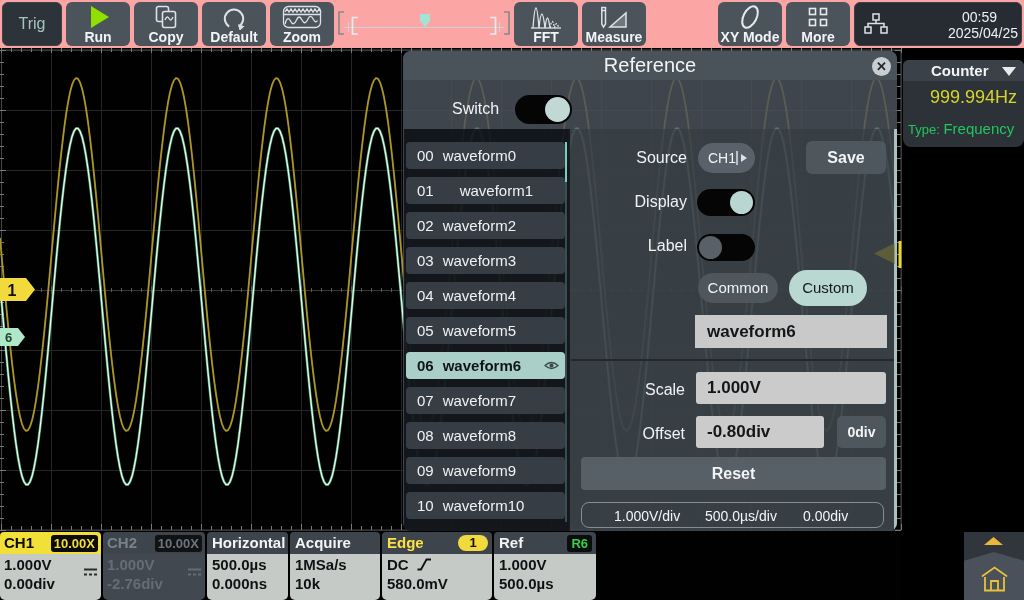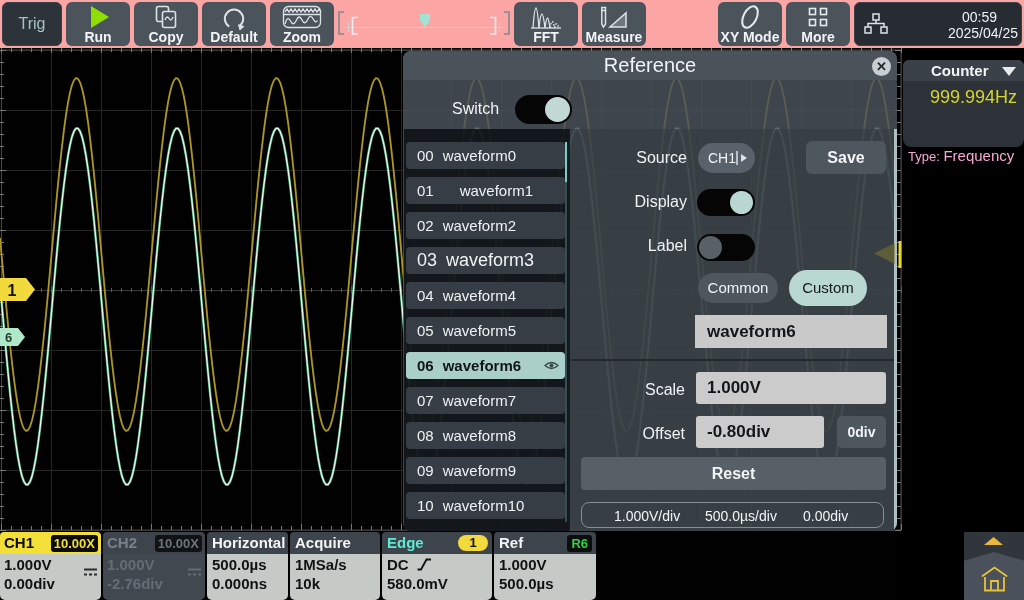--- a/index.html
+++ b/index.html
@@ -521,21 +521,21 @@
 <div style="position:absolute;left:165px;top:78px;width:2px;height:402px;background:rgba(16,18,21,0.85);"></div>
 <div style="position:absolute;left:167px;top:78px;width:324px;height:402px;background:rgba(52,59,66,0.64);"></div>
 <div style="position:absolute;right:0;top:78px;width:3px;height:402px;background:#aebfc2;"></div>
 <div style="position:absolute;left:49px;top:49px;color:#f2f4f6;font-size:16px;">Switch</div>
 <div style="position:absolute;left:112px;top:44px;width:57px;height:29px;border-radius:14.5px;background:#050505;">
       <div style="position:absolute;top:2px;right:2px;width:25px;height:25px;border-radius:50%;background:#c2d8d5;"></div>
     </div>
 <div style="position:absolute;left:3px;top:91px;width:159px;height:27px;background:#363d44;border-radius:4px;color:#f0f2f4;font-size:15px;line-height:27px;"><span style="margin-left:11px;">00</span><span style="margin-left:9px;">waveform0</span></div>
     <div style="position:absolute;left:3px;top:126px;width:159px;height:27px;background:#363d44;border-radius:4px;color:#f0f2f4;font-size:15px;line-height:27px;"><span style="margin-left:11px;">01</span><span style="margin-left:26px;text-align:right;">waveform1</span></div>
     <div style="position:absolute;left:3px;top:161px;width:159px;height:27px;background:#363d44;border-radius:4px;color:#f0f2f4;font-size:15px;line-height:27px;"><span style="margin-left:11px;">02</span><span style="margin-left:9px;">waveform2</span></div>
-    <div style="position:absolute;left:3px;top:196px;width:159px;height:27px;background:#363d44;border-radius:4px;color:#f0f2f4;font-size:18px;line-height:27px;"><span style="margin-left:11px;">03</span><span style="margin-left:9px;">waveform3</span></div>
+    <div style="position:absolute;left:3px;top:196px;width:159px;height:27px;background:#363d44;border-radius:4px;color:#f0f2f4;font-size:15px;line-height:27px;"><span style="margin-left:11px;">03</span><span style="margin-left:9px;">waveform3</span></div>
     <div style="position:absolute;left:3px;top:231px;width:159px;height:27px;background:#363d44;border-radius:4px;color:#f0f2f4;font-size:15px;line-height:27px;"><span style="margin-left:11px;">04</span><span style="margin-left:9px;">waveform4</span></div>
     <div style="position:absolute;left:3px;top:266px;width:159px;height:27px;background:#363d44;border-radius:4px;color:#f0f2f4;font-size:15px;line-height:27px;"><span style="margin-left:11px;">05</span><span style="margin-left:9px;">waveform5</span></div>
     <div style="position:absolute;left:3px;top:301px;width:159px;height:27px;background:#a9cfc8;border-radius:4px;color:#101418;font-weight:bold;font-size:15px;line-height:27px;"><span style="margin-left:11px;">06</span><span style="margin-left:9px;">waveform6</span>
 <svg style="position:absolute;right:6px;top:7px;" width="15" height="13" viewBox="0 0 15 13">
         <path d="M1 6.5 Q7.5 0.5 14 6.5 Q7.5 12.5 1 6.5 Z" fill="none" stroke="#3a4a48" stroke-width="1.3"></path>
         <circle cx="7.5" cy="6.5" r="2" fill="#3a4a48"></circle>
       </svg></div>
     <div style="position:absolute;left:3px;top:336px;width:159px;height:27px;background:#363d44;border-radius:4px;color:#f0f2f4;font-size:15px;line-height:27px;"><span style="margin-left:11px;">07</span><span style="margin-left:9px;">waveform7</span></div>
     <div style="position:absolute;left:3px;top:371px;width:159px;height:27px;background:#363d44;border-radius:4px;color:#f0f2f4;font-size:15px;line-height:27px;"><span style="margin-left:11px;">08</span><span style="margin-left:9px;">waveform8</span></div>
     <div style="position:absolute;left:3px;top:406px;width:159px;height:27px;background:#363d44;border-radius:4px;color:#f0f2f4;font-size:15px;line-height:27px;"><span style="margin-left:11px;">09</span><span style="margin-left:9px;">waveform9</span></div>
@@ -584,21 +584,21 @@
 <rect x="28.5" y="3" width="3" height="27" fill="#e8d52e"></rect>
 </svg>
 <div style="position:absolute;left:903px;top:60px;width:121px;height:87px;background:#2c3238;border-radius:6px 6px 8px 8px;">
 <div style="position:absolute;left:0;top:0;width:100%;height:21px;background:#3a4149;border-radius:6px 6px 0 0;">
 <span style="position:absolute;left:28px;top:0;line-height:21px;color:#f2f4f6;font-weight:bold;font-size:15px;">Counter</span>
 <svg style="position:absolute;right:8px;top:7px;" width="14" height="9" viewBox="0 0 14 9">
         <polygon points="0,0 14,0 7,9" fill="#e8ecef"></polygon>
       </svg>
 </div>
 <div style="position:absolute;right:7px;top:27px;color:#d6d62a;font-size:18px;">999.994Hz</div>
-<div style="position:absolute;left:5px;top:60px;color:#f9a8d4;font-size:13px;margin-top:27px;">Type: <span style="font-size:15px;">Frequency</span></div>
+<div style="position:absolute;left:5px;top:60px;color:#22c55e;font-size:13px;">Type: <span style="font-size:15px;">Frequency</span></div>
 </div>
 <div style="position:absolute;left:0;top:532px;width:101px;height:68px;">
 <div style="position:absolute;left:0;top:0;width:100%;height:22px;background:#f2df38;border-radius:4px 4px 0 0;">
 <span style="position:absolute;left:4px;line-height:22px;color:#0b0b0b;font-weight:bold;font-size:15px;">CH1</span>
 <span style="position:absolute;right:3px;top:2.5px;height:17px;background:#0b0b0b;color:#f2df38;font-weight:bold;font-size:13px;line-height:17px;padding:0 3px;border-radius:3px;">10.00X</span>
     </div>
 <div style="position:absolute;left:0;top:22px;width:100%;height:46px;background:#c6cac7;color:#0f1113;font-weight:bold;font-size:15px;border-radius:0 0 5px 5px;">
 <div style="margin:2px 0 0 4px;">1.000V</div>
       <div style="margin:2px 0 0 4px;">0.00div</div>
 <span style="position:absolute;right:4px;top:9px;"><svg width="13" height="9" viewBox="0 0 13 9">
@@ -638,21 +638,21 @@
 <div style="position:absolute;left:0;top:0;width:100%;height:22px;background:#3d444b;border-radius:4px 4px 0 0;">
 <span style="position:absolute;left:5px;line-height:22px;color:#f2f4f6;font-weight:bold;font-size:15px;">Acquire</span>
     </div>
 <div style="position:absolute;left:0;top:22px;width:100%;height:46px;background:#c6cac7;color:#0f1113;font-weight:bold;font-size:15px;border-radius:0 0 5px 5px;">
 <div style="margin:2px 0 0 5px;">1MSa/s</div>
       <div style="margin:2px 0 0 5px;">10k</div>
     </div>
   </div>
 <div style="position:absolute;left:382px;top:532px;width:110px;height:68px;">
 <div style="position:absolute;left:0;top:0;width:100%;height:22px;background:#3d444b;border-radius:4px 4px 0 0;">
-<span style="position:absolute;left:5px;line-height:22px;color:#5eead4;font-weight:bold;font-size:15px;">Edge</span>
+<span style="position:absolute;left:5px;line-height:22px;color:#fde047;font-weight:bold;font-size:15px;">Edge</span>
       <span style="position:absolute;right:4px;top:3px;width:30px;height:16px;background:#f2d93c;color:#111;border-radius:8px;font-size:13px;font-weight:bold;text-align:center;line-height:16px;">1</span>
     </div>
 <div style="position:absolute;left:0;top:22px;width:100%;height:46px;background:#c6cac7;color:#0f1113;font-weight:bold;font-size:15px;border-radius:0 0 5px 5px;">
 <div style="margin:2px 0 0 5px;">DC&nbsp; <svg width="15" height="13" viewBox="0 0 15 13" style="vertical-align:-1px;">
           <path d="M0.5 11.5 L4 11.5 L9.5 1.5 L14 1.5" fill="none" stroke="#0f1113" stroke-width="1.8"></path>
         </svg></div>
       <div style="margin:2px 0 0 5px;">580.0mV</div>
     </div>
   </div>
 <div style="position:absolute;left:494px;top:532px;width:102px;height:68px;">

